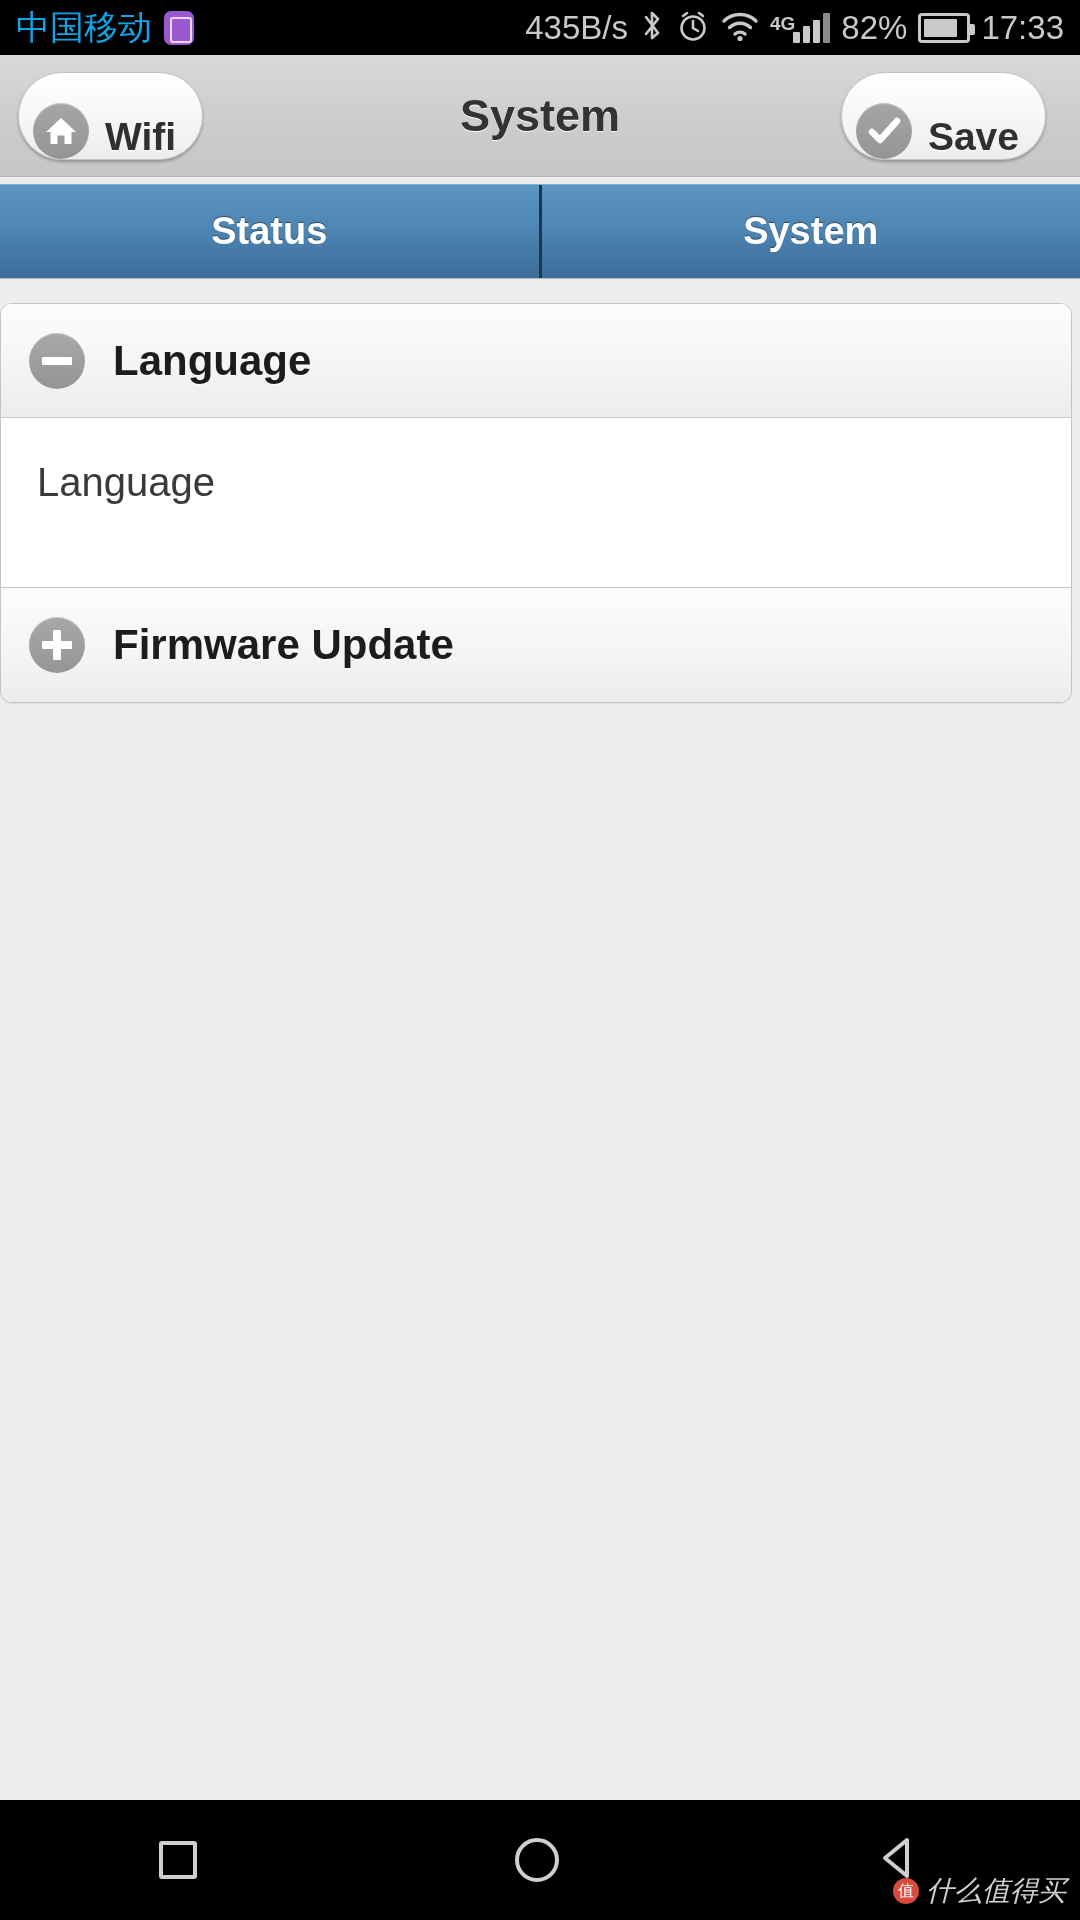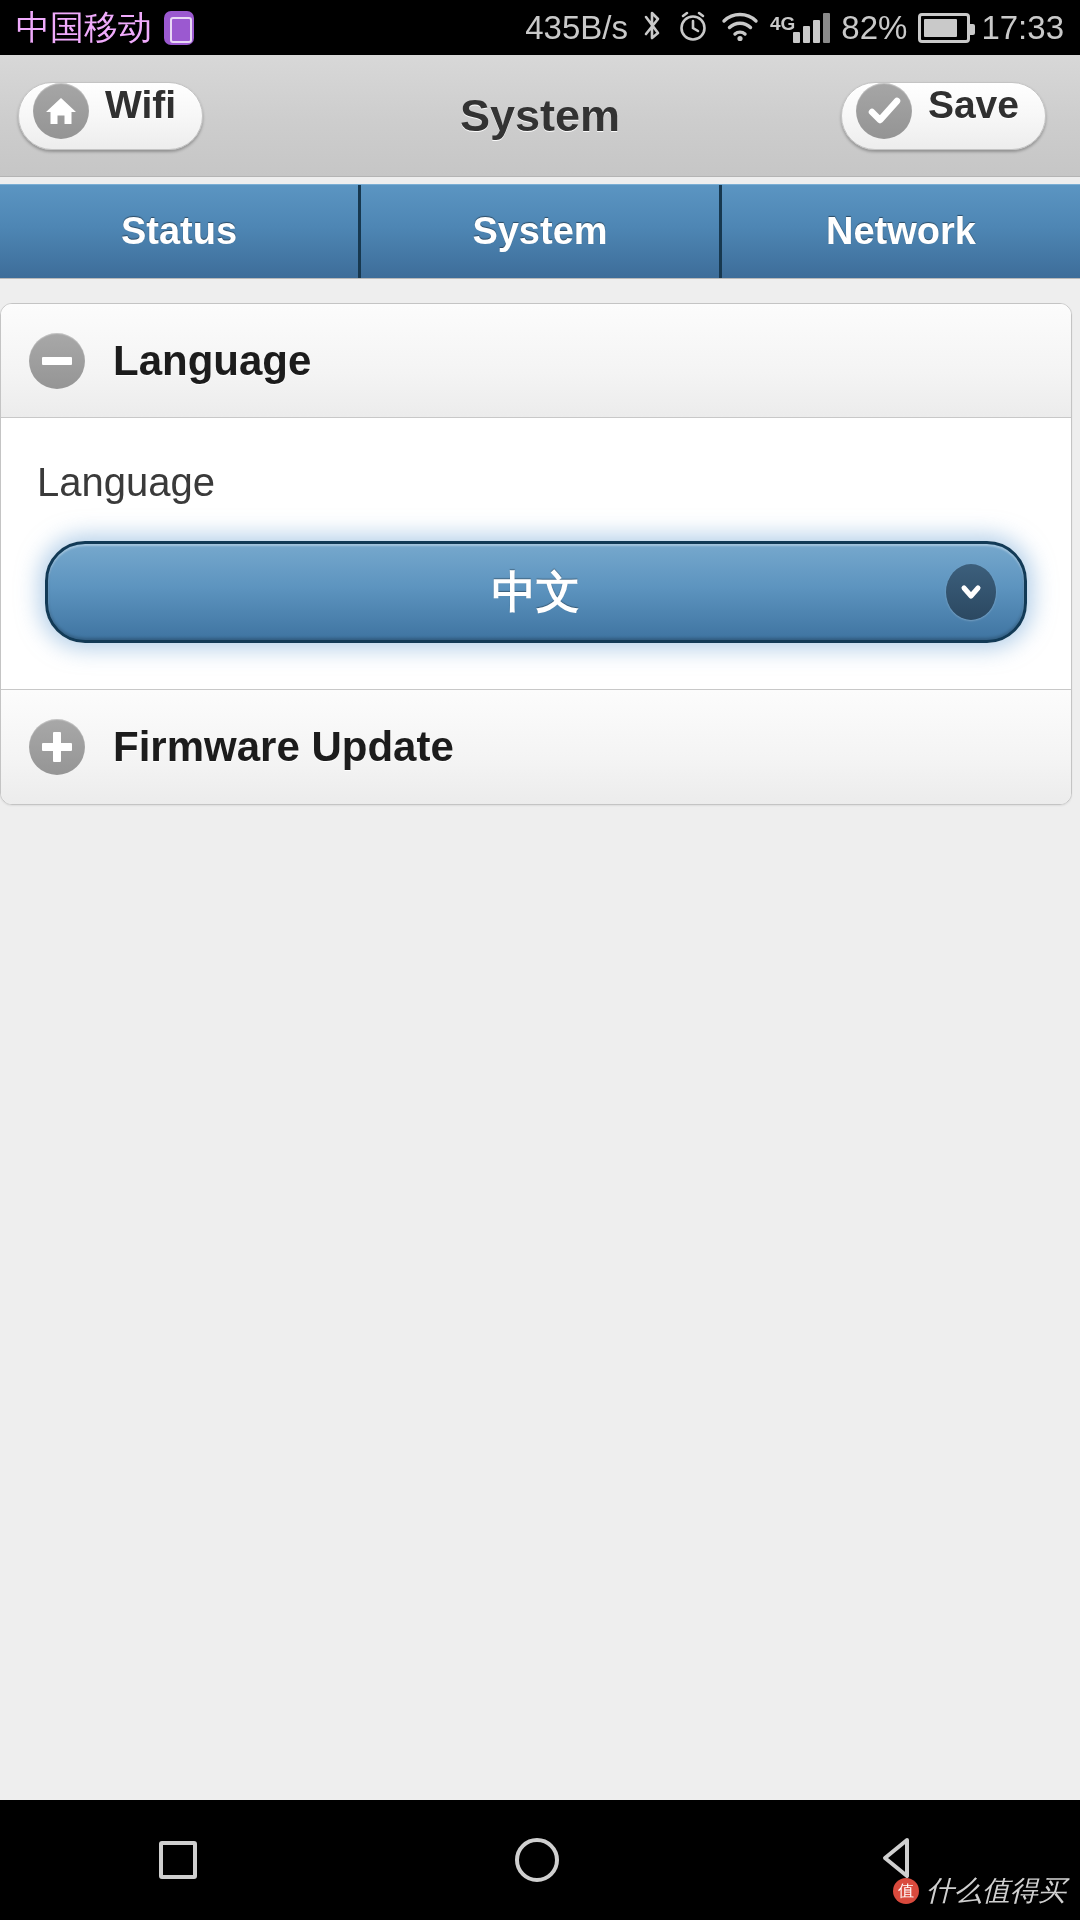--- a/index.html
+++ b/index.html
@@ -31,21 +31,21 @@
     flex: 0 0 auto;
     color: #c8c8c8;
   }
   .sb-left {
     display: flex;
     align-items: center;
     gap: 12px;
   }
   .sb-carrier {
     font-size: 34px;
-    color: #f0abfc;
+    color: #0ea5e9;
     letter-spacing: 0px;
     font-family: "DejaVu Sans", sans-serif;
   }
   .sb-badge {
     width: 30px; height: 34px;
     background: #9b59d0;
     border-radius: 7px;
     position: relative;
     display: inline-block;
   }
@@ -129,25 +129,25 @@
     flex: 0 0 auto;
     background: linear-gradient(to bottom, #d8d8d8 0%, #cdcdcd 55%, #c6c6c6 100%);
     border-bottom: 1px solid #b4b4b4;
     display: flex;
     align-items: center;
   }
   .nav-btn {
     position: absolute;
     top: 50%;
     transform: translateY(-50%);
-    height: 68px;
+    height: 88px;
     background: linear-gradient(to bottom, #ffffff 0%, #f7f7f7 50%, #ededed 100%);
     border-radius: 46px;
     display: flex;
-    align-items: flex-start;
+    align-items: flex-end;
     gap: 16px;
     padding: 0 26px 0 14px;
     box-shadow: 0 2px 3px rgba(0,0,0,0.28), inset 0 1px 0 #ffffff;
     border: 1px solid #c4c4c4;
   }
   .nav-btn.left { left: 18px; }
   .nav-btn.right { right: 34px; padding: 0 26px 0 14px; }
   .nav-btn-label {
     font-size: 39px;
     font-weight: bold;
@@ -432,46 +432,35 @@
           <path d="M16 29 L24 37 L41 18" fill="none" stroke="#ffffff" stroke-width="6.5" stroke-linecap="round" stroke-linejoin="round"></path>
         </svg>
       </span>
       <span class="nav-btn-label">Save</span>
     </div>
   </div>
 
   <div class="tabbar">
     <div class="tab">Status</div>
     <div class="tab">System</div>
-    <div class="tab">Network</div>
   </div>
 
   <div class="content">
     <div class="card">
 
       <div class="acc-header">
         <span class="pm-icon">
           <span class="bar-h"></span>
         </span>
         <span class="acc-title">Language</span>
       </div>
 
       <div class="acc-body">
         <div class="field-label">Language</div>
 
-        <div class="select-wrap">
-          <div class="select">
-            <span class="select-value">中文</span>
-            <span class="select-arrow">
-              <svg width="30" height="30" viewBox="0 0 30 30">
-                <path d="M8 11 L15 19 L22 11" fill="none" stroke="#ffffff" stroke-width="5" stroke-linecap="round" stroke-linejoin="round"></path>
-              </svg>
-            </span>
-          </div>
-        </div>
       </div>
 
 
       <div class="acc-header no-border">
         <span class="pm-icon">
           <span class="bar-h"></span>
             <span class="bar-v"></span>
         </span>
         <span class="acc-title">Firmware Update</span>
       </div>

